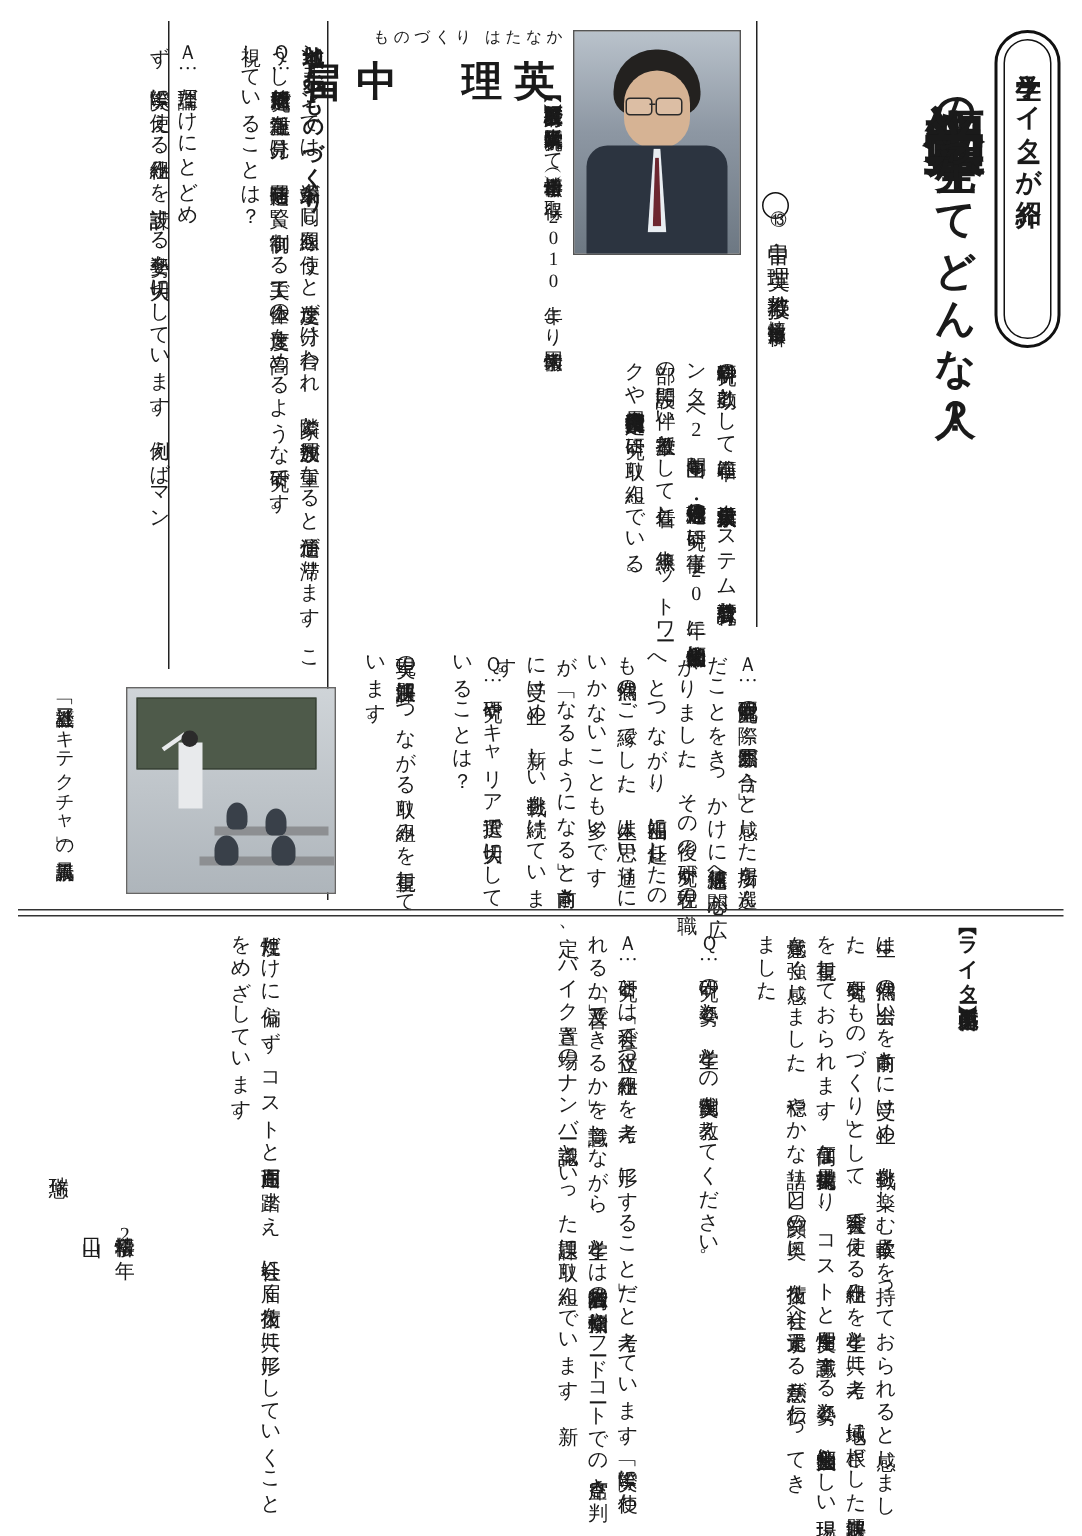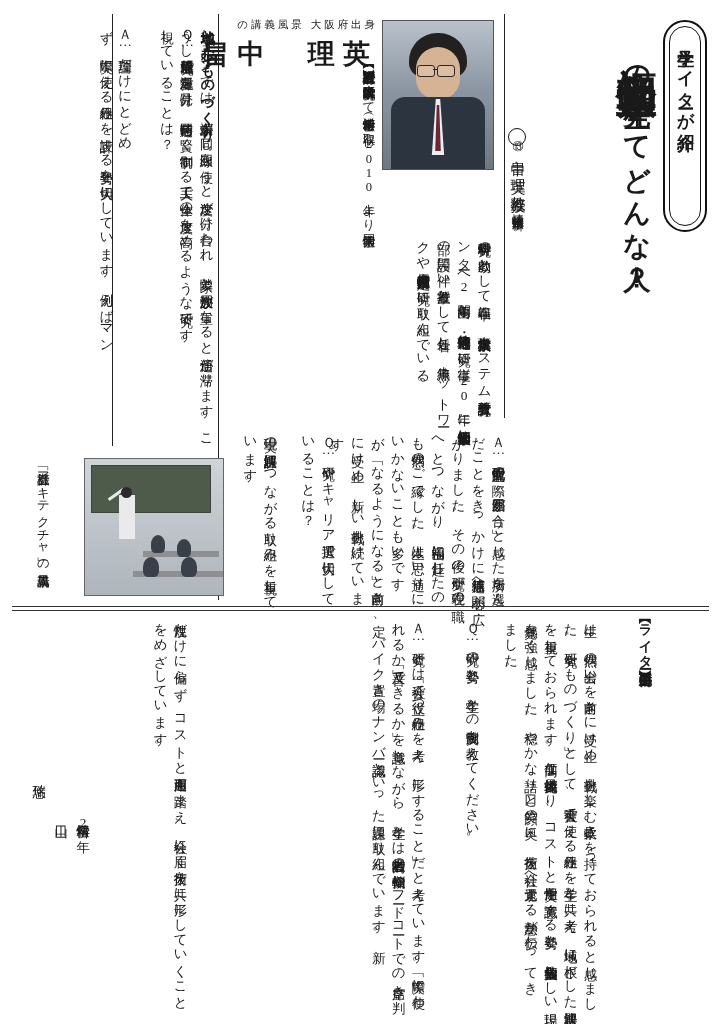--- a/index.html
+++ b/index.html
@@ -369,22 +369,22 @@
         <div class="glass-l"></div>
         <div class="glass-r"></div>
         <div class="bridge"></div>
         <div class="body"></div>
         <div class="shirt"></div>
         <div class="tie"></div>
       </div>
 
       <div id="name-area">
         <div class="ruby-row">
-          <span class="ruby">大阪府出身</span>
-          <span class="ruby">の講義風景</span>
+          <span class="ruby">はたなか</span>
+          <span class="ruby">ものづくり</span>
         </div>
         <div id="name-main">畠中　理英</div>
       </div>
 
       <div id="career" class="v">
         <span class="lbl">【経歴】</span><span>大阪府出身。大阪大学大学院工学研究科にて博士（情報科学）を取得。2010年より同大学情報</span>
       </div>
     </div>
 
     <div id="numbered-col" class="v">

